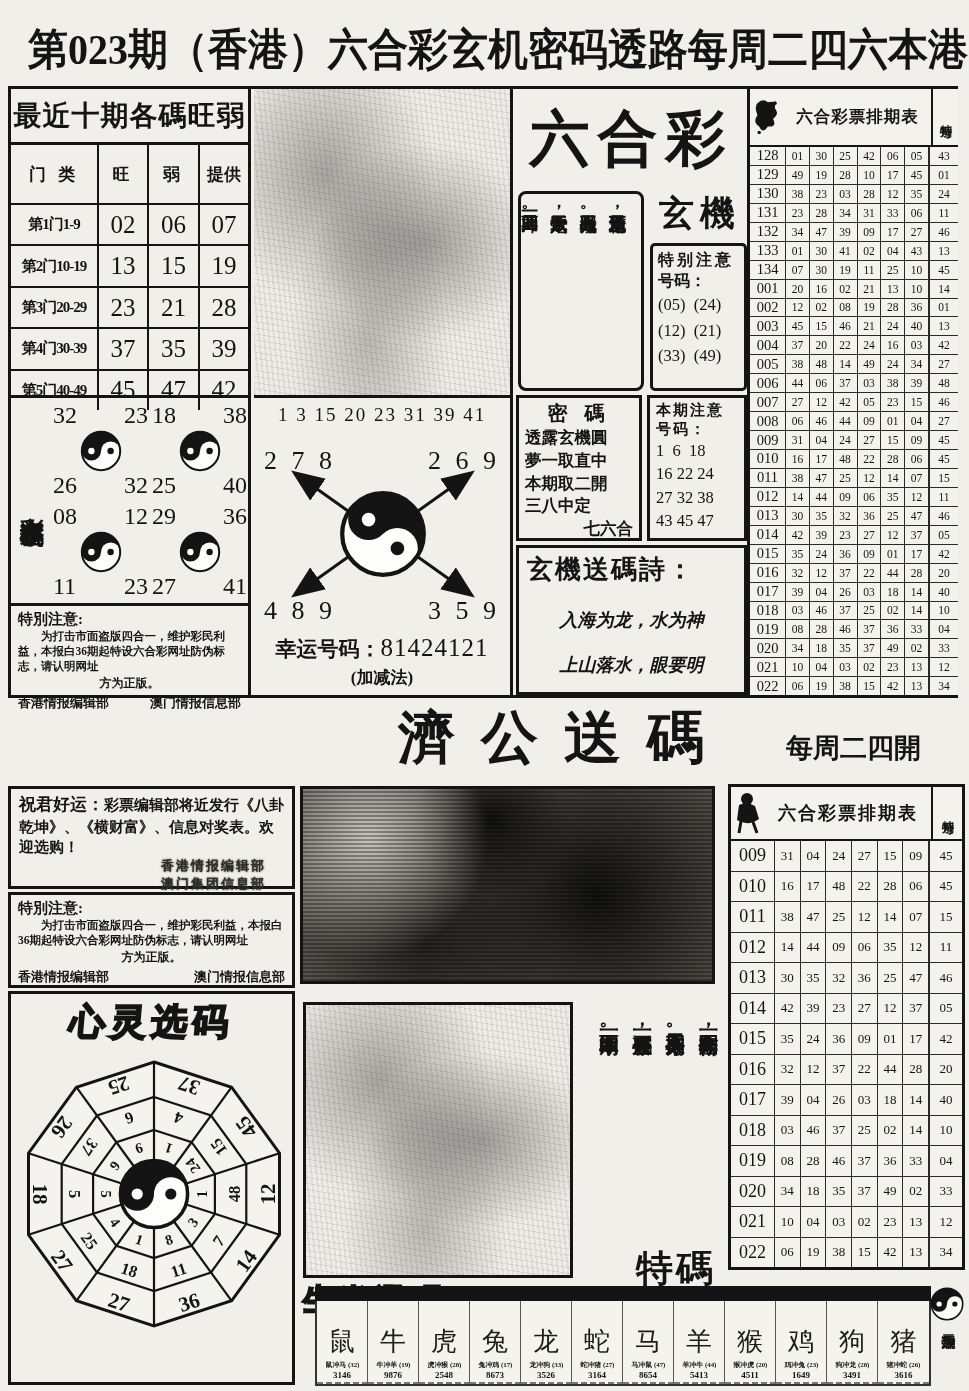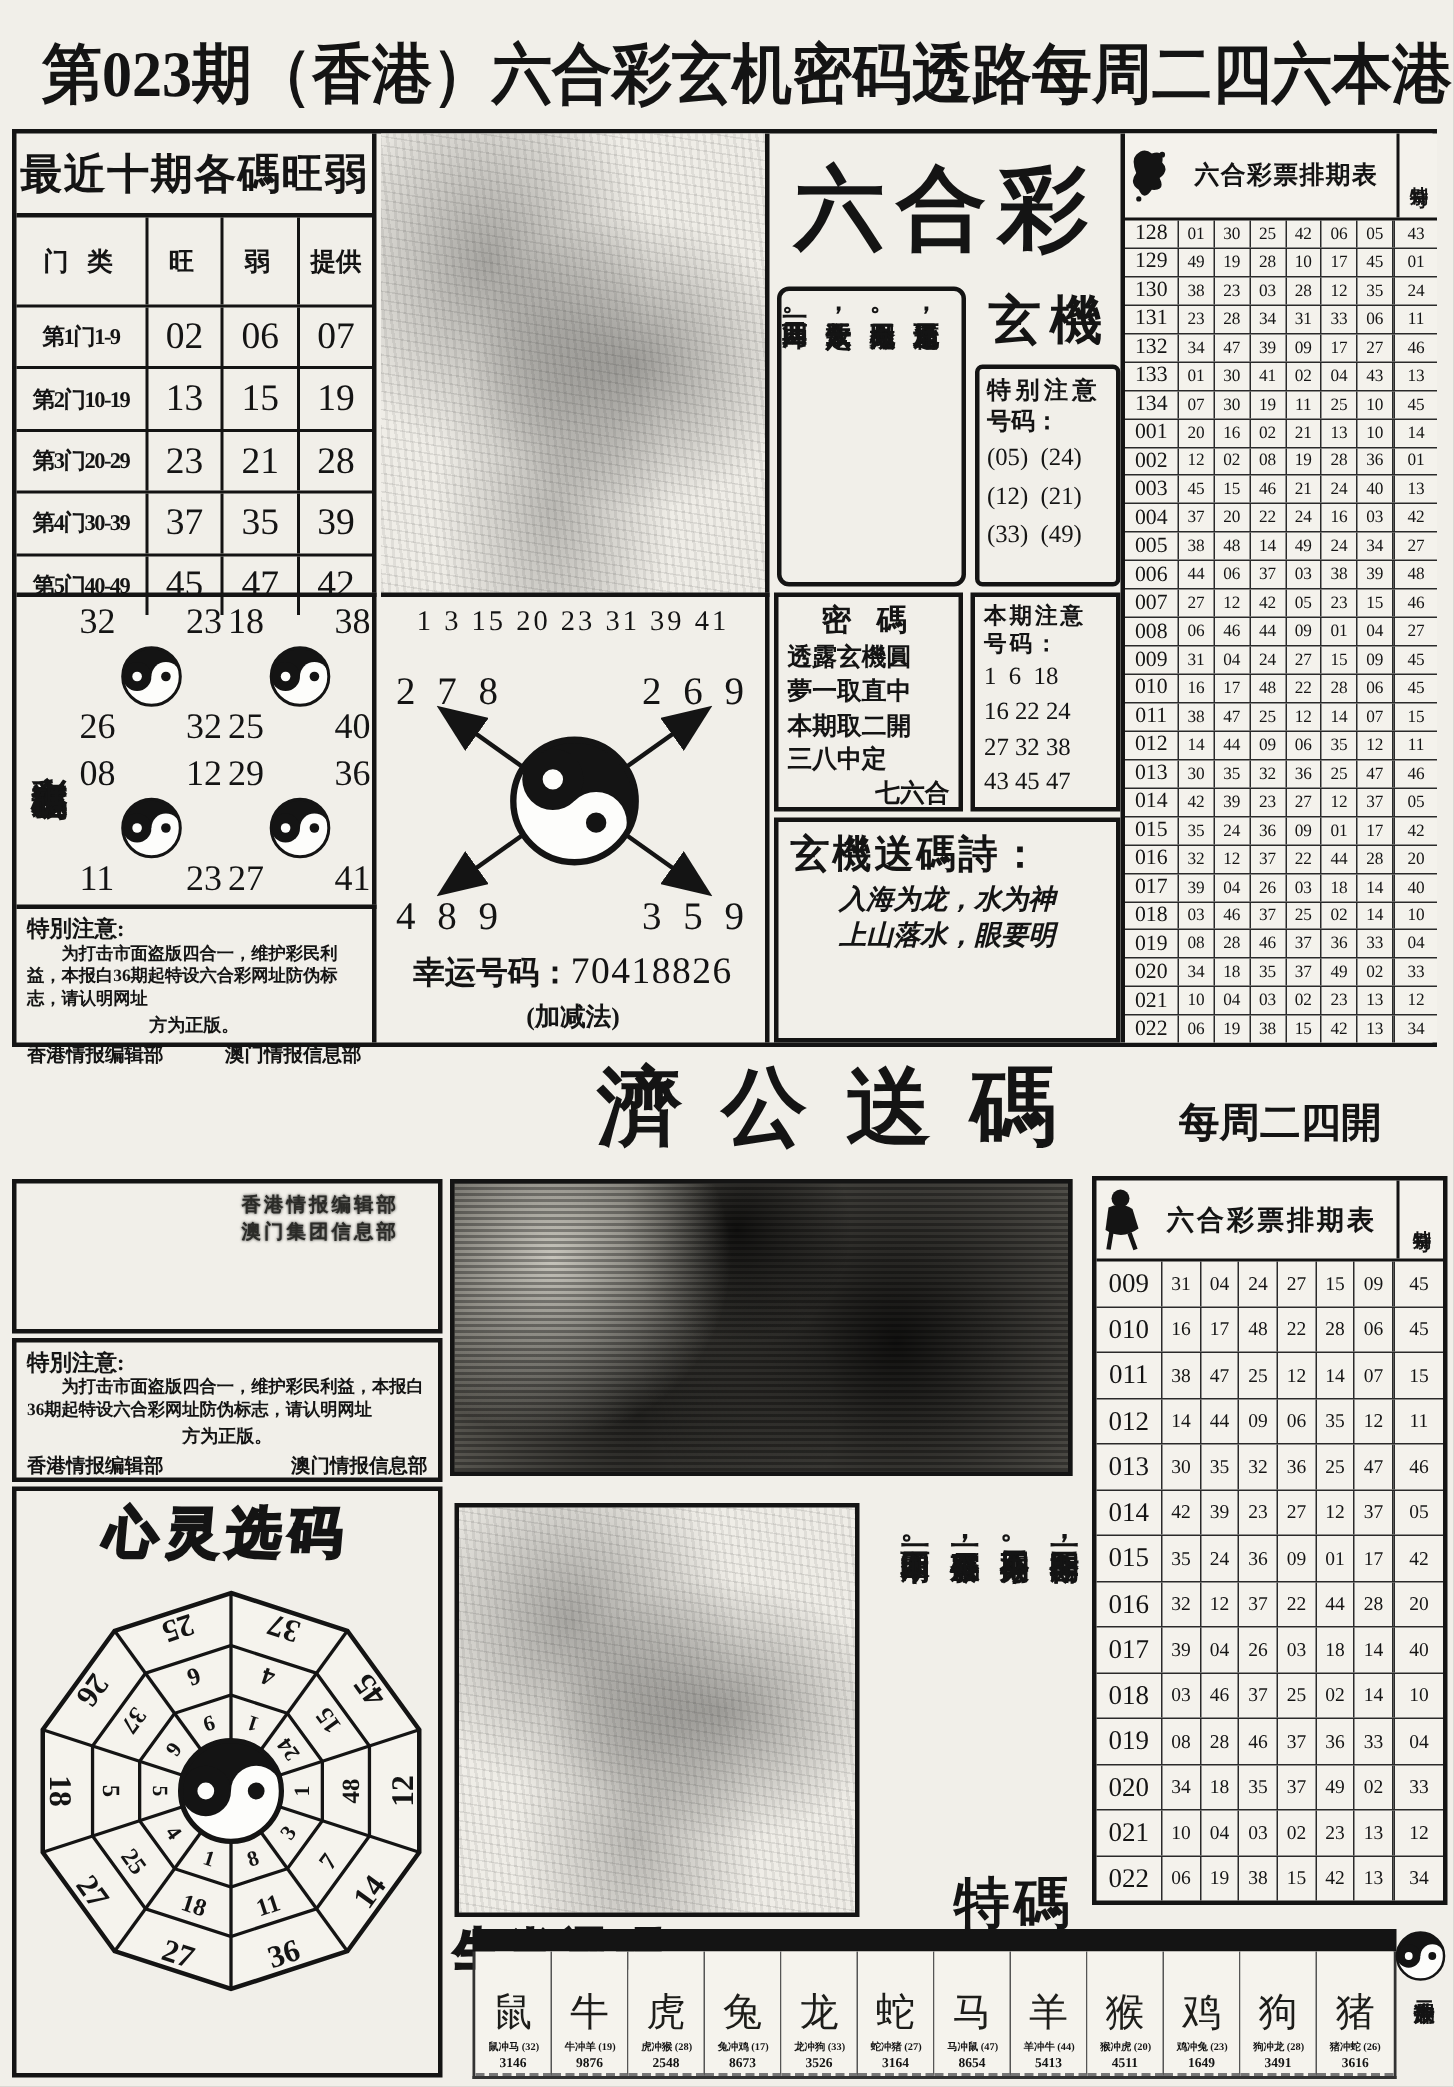--- a/index.html
+++ b/index.html
@@ -84,21 +84,21 @@
 
   .cipherbox{left:505px;top:306px;width:126px;height:146px;border:3px solid #141414;padding:2px 6px;}
   .ci-title{text-align:center;font-size:20px;font-weight:900;letter-spacing:6px;}
   .ci-line{font-size:16.5px;font-weight:700;line-height:1.38;}
   .ci-line.last{text-align:right;}
   .notebox{left:636px;top:306px;width:100px;height:146px;border:3px solid #141414;padding:3px 6px;}
   .nb-t{font-size:15px;font-weight:700;letter-spacing:2px;}
   .nb-row{font-size:16.5px;line-height:1.42;white-space:pre;}
   .versebox{left:505px;top:456px;width:231px;height:150px;border:3px solid #141414;padding:4px 8px;}
   .vb-title{font-size:26px;font-weight:900;letter-spacing:2px;}
-  .vb-line{font-size:18px;font-style:italic;font-weight:700;text-align:center;margin-top:0;}
+  .vb-line{font-size:18px;font-style:italic;font-weight:700;text-align:center;margin-top:21px;}
 
   
   .sched{border-left:3px solid #141414;display:flex;flex-direction:column;background:#f4f2ec;justify-content:space-between;}
   .sched-top{left:736px;top:0;width:211px;height:606px;}
   .sched-bottom{left:728px;top:784px;width:237px;height:486px;border:3px solid #141414;}
   .thead{display:flex;border-bottom:2px solid #141414;align-items:stretch;}
   .sched-top .thead{height:56px;} .sched-bottom .thead{height:52px;}
   .ticon{width:34px;display:flex;align-items:center;justify-content:center;}
   .ttitle{flex:1;display:flex;align-items:center;justify-content:center;font-weight:900;}
   .sched-top .ttitle{font-size:16.5px;letter-spacing:1px;}
@@ -292,21 +292,21 @@
       <div class="lg-c lg-bl" data-name="corner-numbers-bl">4 8 9</div>
       <div class="lg-c lg-br" data-name="corner-numbers-br">3 5 9</div>
       <svg class="lg-arrows" viewBox="0 0 210 160" data-name="yinyang-arrows-diagram">
         <line x1="70" y1="57" x2="18" y2="20" stroke="#141414" stroke-width="3" marker-end="url(#ah)"></line>
         <line x1="140" y1="57" x2="192" y2="20" stroke="#141414" stroke-width="3" marker-end="url(#ah)"></line>
         <line x1="70" y1="103" x2="18" y2="140" stroke="#141414" stroke-width="3" marker-end="url(#ah)"></line>
         <line x1="140" y1="103" x2="192" y2="140" stroke="#141414" stroke-width="3" marker-end="url(#ah)"></line>
         <use href="#yy" transform="translate(105,80) scale(0.85) rotate(-45)" data-name="yinyang-icon"></use>
       </svg>
       <div class="lg-lucky">
-        <span class="lab" data-name="lucky-number-label">幸运号码：</span><span class="val" data-name="lucky-number-value">70418826</span>
+        <span class="lab" data-name="lucky-number-label">幸运号码：</span><span class="val" data-name="lucky-number-value">81424121</span>
       </div>
       <div class="lg-method" data-name="lucky-method">(加减法)</div>
     </div>
 
     <div class="abs mtitle ctr" data-name="mystic-title">六合彩</div>
     <div class="abs poembox" data-name="mystic-poem-box">
       <div data-name="poem-line">上天下地最精通，</div>
       <div data-name="poem-line">九天橄月众不同。</div>
       <div data-name="poem-line">三十六数天干定，</div>
       <div data-name="poem-line">四三一四二两冲。</div>
@@ -646,20 +646,23 @@
             <div class="scell" data-name="special-number-cell">34</div>
           </div>
         </div>
     </div>
   </div>
 
   <div class="abs b-title" data-name="bottom-page-title">濟公送碼</div>
   <div class="abs b-note" data-name="bottom-schedule-note">每周二四開</div>
 
   <div class="abs greetbox" data-name="greeting-box">
+    <div class="gr-body">
+      <span class="gt" data-name="greeting-title">祝君好运：</span><span data-name="greeting-body">彩票编辑部将近发行《八卦乾坤》、《横财富》、信息对奖表。欢迎选购！</span>
+    </div>
     <div class="stamp" data-name="stamp-hk">香港情报编辑部</div>
     <div class="stamp" data-name="stamp-macau">澳门集团信息部</div>
   </div>
 
   <div class="abs notice2 noticebox" data-name="notice-box-bottom">
     <div class="nt-title" data-name="notice-title">特別注意:</div>
     <div class="nt-body" data-name="notice-body">为打击市面盗版四合一，维护彩民利益，本报白36期起特设六合彩网址防伪标志，请认明网址</div>
     <div class="nt-body2" data-name="notice-body2">方为正版。</div>
     <div class="nt-depts">
       <span data-name="dept-left">香港情报编辑部</span>

